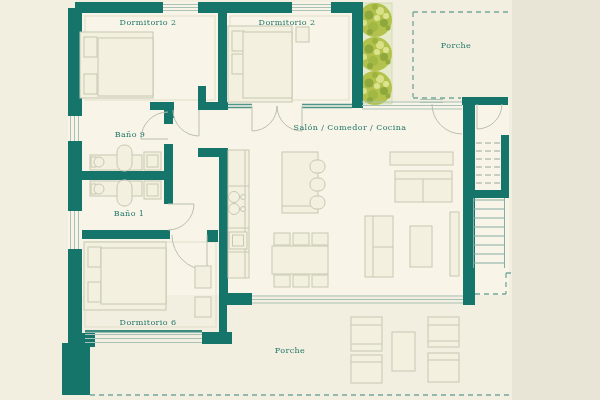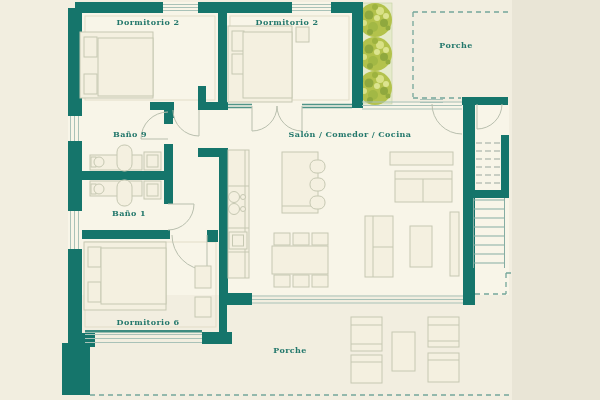--- a/index.html
+++ b/index.html
@@ -1,20 +1,19 @@
 <!DOCTYPE html>
 <html><head>
 <meta charset="utf-8">
 <style>
   html,body{margin:0;padding:0;}
   body{background:#e9e5d6;font-family:"DejaVu Serif", serif;}
   .stage{
     position:relative;width:512px;height:400px;overflow:hidden;
     background:#f2eee0;
-    font-weight:bold;
   }
   .stage svg{position:absolute;left:0;top:0;}
   .room-label{
     position:absolute;transform:translate(-50%,-50%);
     font-size:8px;letter-spacing:.4px;color:#22776b;white-space:nowrap;
     font-family:"DejaVu Serif", serif;
   }
 </style>
 </head>
 <body>
@@ -237,18 +236,18 @@
       <rect x="428" y="353" width="31" height="29"></rect>
       <path fill="none" d="M428,360 H459"></path>
     </g>
   </g>
 </svg>
 
 <div class="room-label" style="left:148px;top:22px;">Dormitorio 2</div>
 <div class="room-label" style="left:287px;top:22px;">Dormitorio 2</div>
 <div class="room-label" style="left:456px;top:45px;">Porche</div>
 <div class="room-label" style="left:130px;top:134px;">Baño 9</div>
-<div class="room-label" style="left:338px;top:134px;padding-left:24px;">Salón / Comedor / Cocina</div>
+<div class="room-label" style="left:338px;top:127px;padding-left:24px;">Salón / Comedor / Cocina</div>
 <div class="room-label" style="left:129px;top:213px;">Baño 1</div>
 <div class="room-label" style="left:148px;top:322px;">Dormitorio 6</div>
 <div class="room-label" style="left:290px;top:350px;">Porche</div>
 
 </div>
 
 </body></html>

